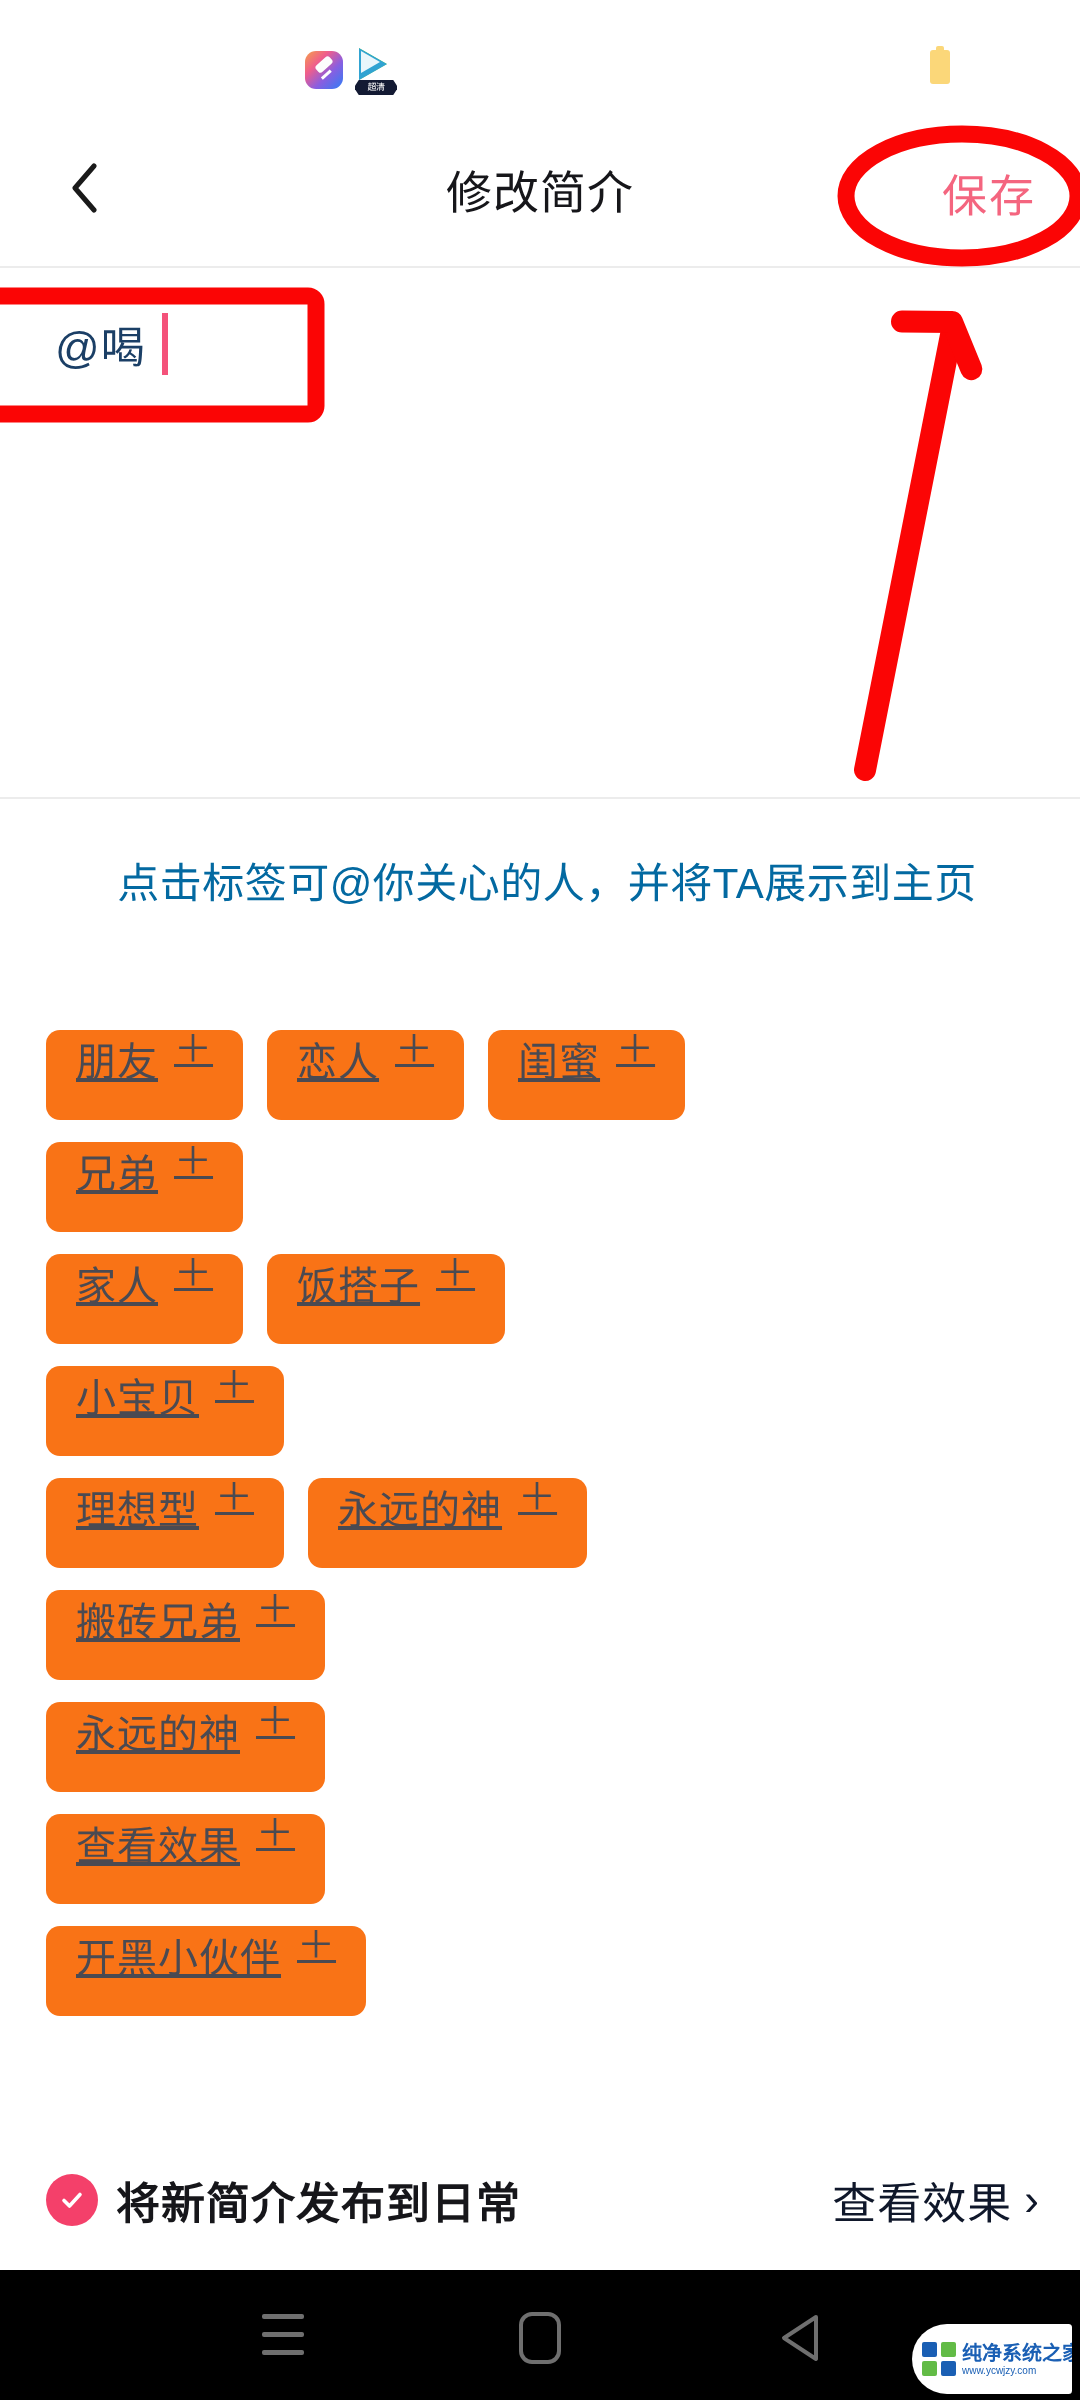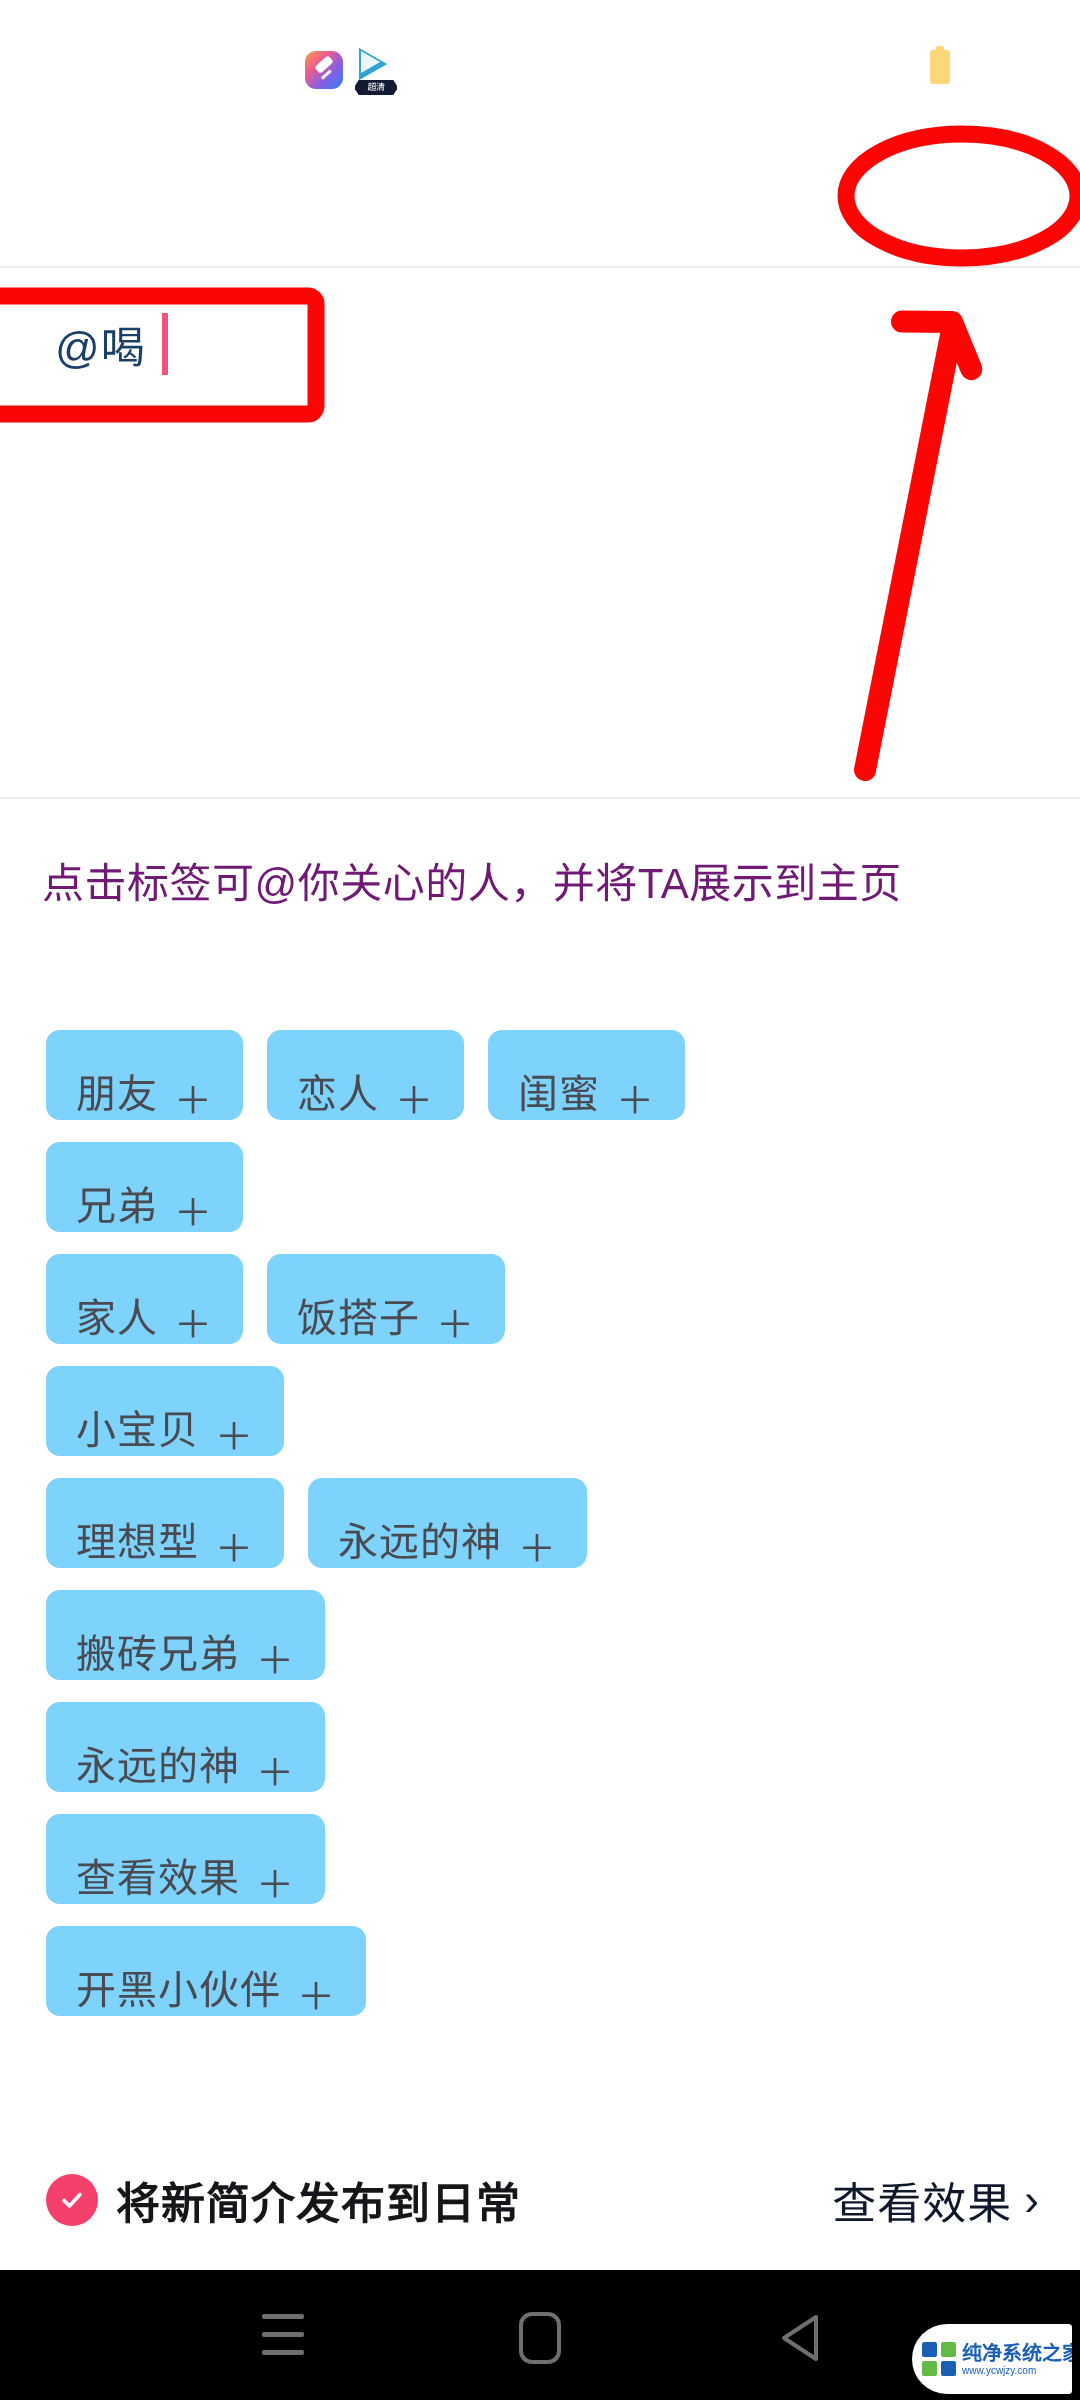--- a/index.html
+++ b/index.html
@@ -213,49 +213,51 @@
   }
 
   
   .hint {
     position: absolute;
     left: 42px;
     top: 852px;
     width: 1010px;
     font-size: 42px;
     line-height: 63px;
-    color: #701a75;
+    color: #0369a1;
     letter-spacing: 0.5px;
+    text-align: center;
   }
 
   
   .chips {
     position: absolute;
     left: 46px;
     top: 1030px;
     width: 1000px;
     display: flex;
     flex-wrap: wrap;
     gap: 22px 24px;
     align-content: flex-start;
   }
   .chip {
-    background: #7dd3fc;
+    background: #f97316;
     border-radius: 14px;
     height: 90px;
     padding: 0 30px;
     display: inline-flex;
-    align-items: flex-end;
+    align-items: flex-start;
     justify-content: center;
     font-size: 40px;
     color: #4a4a52;
     letter-spacing: 1px;
     cursor: pointer;
     white-space: nowrap;
     box-sizing: border-box;
+    text-decoration: underline;
   }
   .chip .plus {
     margin-left: 16px;
     font-size: 38px;
     color: #4a4a52;
     font-weight: 300;
     line-height: 1;
   }
   
   .chip.break-after { margin-right: 1000px; }
@@ -421,20 +423,29 @@
       <div class="app-icon-play">
         <div class="play-tri"></div>
         <div class="play-tri2"></div>
         <div class="play-tri3"></div>
         <div class="play-badge">超清</div>
       </div>
     </div>
     <div class="battery"></div>
   </div>
 
+  <div class="header">
+    <div class="page-title">修改简介</div>
+    <div class="back-btn">
+      <svg class="back-chevron" viewBox="0 0 28 50">
+        <path d="M24 3 L5 25 L24 47" fill="none" stroke="#1a1a1a" stroke-width="5" stroke-linecap="round" stroke-linejoin="round"></path>
+      </svg>
+    </div>
+    <div class="save-btn">保存</div>
+  </div>
   <div class="hr hr-header"></div>
 
   <div class="editor-area">
     <div class="bio-text">
       <span>@喝</span>
       <span class="caret"></span>
     </div>
   </div>
   <div class="hr hr-editor"></div>
 

